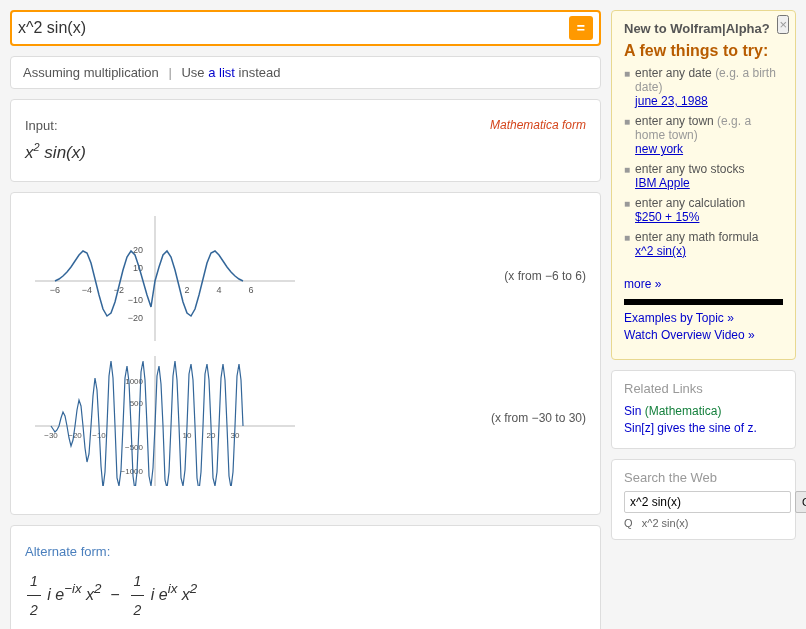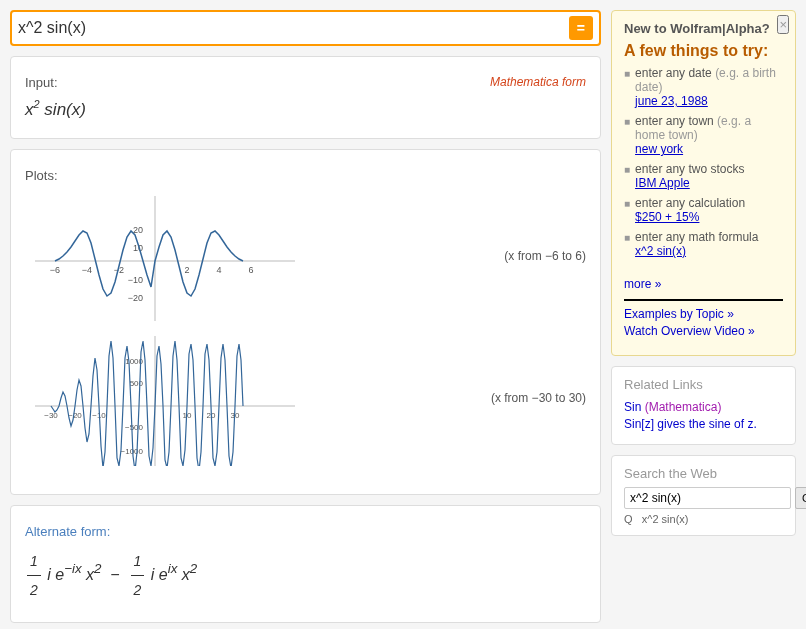--- a/index.html
+++ b/index.html
@@ -216,21 +216,21 @@
     }
     .sidebar-related .rel-item {
       font-size: 12px;
       margin-bottom: 3px;
     }
     .sidebar-related .rel-item a {
       color: #00c;
       text-decoration: none;
     }
     .sidebar-related .rel-item .rel-desc {
-      color: #a21caf;
+      color: #15803d;
     }
     .sidebar-search {
       background: #fff;
       border: 1px solid #ddd;
       border-radius: 4px;
       padding: 10px 12px;
     }
     .sidebar-search h4 {
       font-size: 13px;
       color: #999;
@@ -267,33 +267,39 @@
 
 <div class="page-wrapper">
 
   <div class="main-content">
 
     <div class="search-bar-wrapper">
       <input class="search-input" type="text" value="x^2 sin(x)" style="">
       <button class="search-go-btn">=</button>
     </div>
 
+    <div class="assumption-bar">
+      <span>Assuming multiplication</span>
+      <span class="sep">|</span>
+      <span>Use</span>
+      <a href="#">a list</a>
+      <span> instead</span>
+    </div>
 
     <div class="pod">
       <div class="pod-title">
         <span>Input:</span>
         <span class="mathematica-form">Mathematica form</span>
       </div>
       <div class="math-display">
         <i>x</i><sup>2</sup> sin(<i>x</i>)
       </div>
     </div>
 
     <div class="pod">
-      <div class="plots-title">Plots:</div>
 
       <div class="plot-row">
         <div class="plot-area">
           <svg class="plot-svg" width="270" height="130" viewBox="-10 -70 270 130">
 
             <line x1="120" y1="-65" x2="120" y2="65" stroke="#aaa" stroke-width="0.8"></line>
             <line x1="0" y1="0" x2="260" y2="0" stroke="#aaa" stroke-width="0.8"></line>
 
             <text x="20" y="12" font-size="9" fill="#555" text-anchor="middle">−6</text>
             <text x="52" y="12" font-size="9" fill="#555" text-anchor="middle">−4</text>
@@ -421,21 +427,21 @@
       <div class="try-item">
         <span class="bullet">■</span>
         <div>
           <span class="try-text">enter any math formula</span>
           <a href="#" class="try-example">x^2 sin(x)</a>
         </div>
       </div>
 
       <a href="#" class="more-link">more »</a>
 
-      <div class="sidebar-links" style="margin-top:8px; border-top:2px solid #000000; padding-top:6px;">
+      <div class="sidebar-links" style="margin-top:8px; border-top:6px solid #000000; padding-top:6px;">
         <a href="#">Examples by Topic »</a>
         <a href="#">Watch Overview Video »</a>
       </div>
     </div>
 
     <div class="sidebar-related">
       <h4>Related Links</h4>
       <div class="rel-item">
         <a href="#">Sin</a>
         <span class="rel-desc"> (Mathematica)</span>

